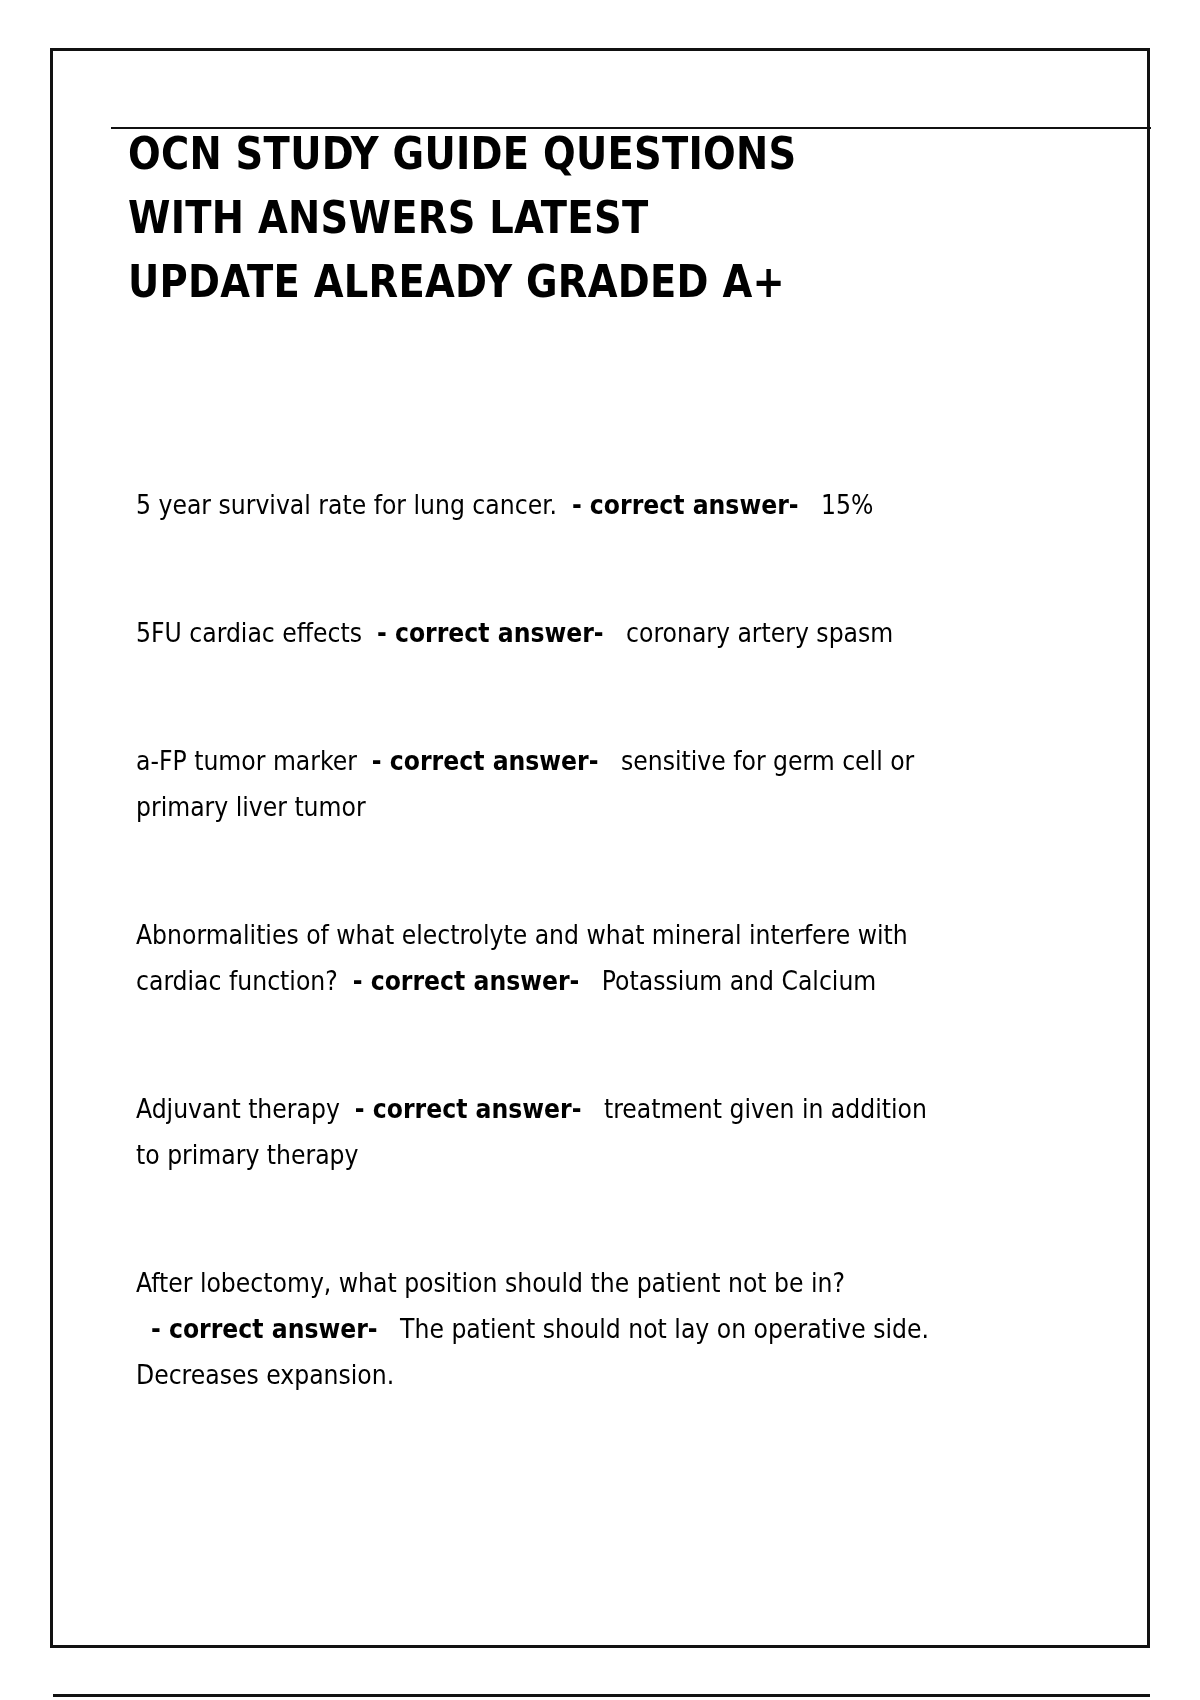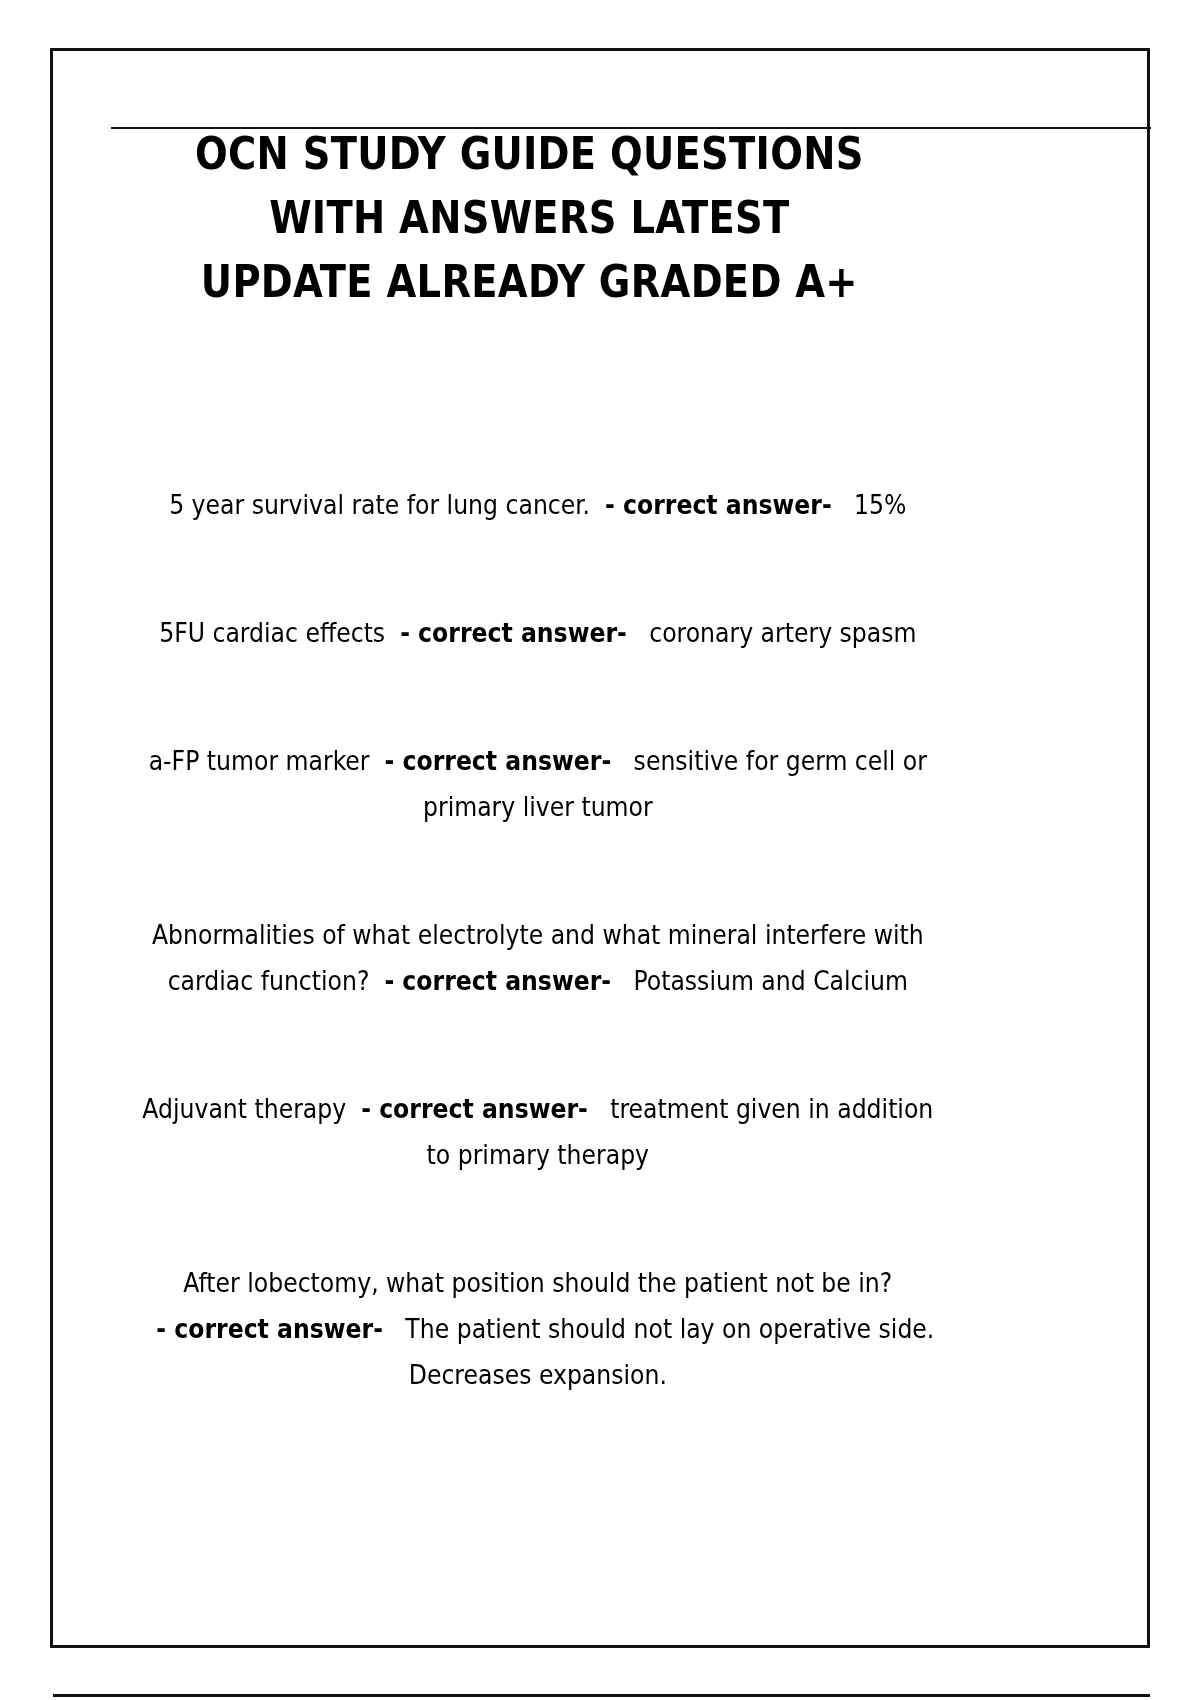--- a/index.html
+++ b/index.html
@@ -48,37 +48,36 @@
     height: 0;
     border-top: 3px solid #111111;
   }
 
   
   .content {
     position: absolute;
     left: 128px;
     top: 122px;
     width: 845px;
-    text-align: center;
   }
 
   .doc-title {
     font-family: "Liberation Sans Narrow", "DejaVu Sans Condensed", "Liberation Sans", sans-serif;
     font-weight: bold;
     font-size: 45px;
     line-height: 64px;
     letter-spacing: 0.3px;
     margin: 0;
     white-space: pre-line;
     transform: scaleX(0.95);
     transform-origin: left top;
   }
 
   .qa-list {
-    margin: 0;
+    margin: 8px;
     padding: 0;
     list-style: none;
     margin-top: 168px;
   }
 
   .qa-item {
     font-family: "Liberation Sans Narrow", "DejaVu Sans Condensed", "Liberation Sans", sans-serif;
     font-size: 27px;
     line-height: 46px;
     margin-bottom: 82px;

